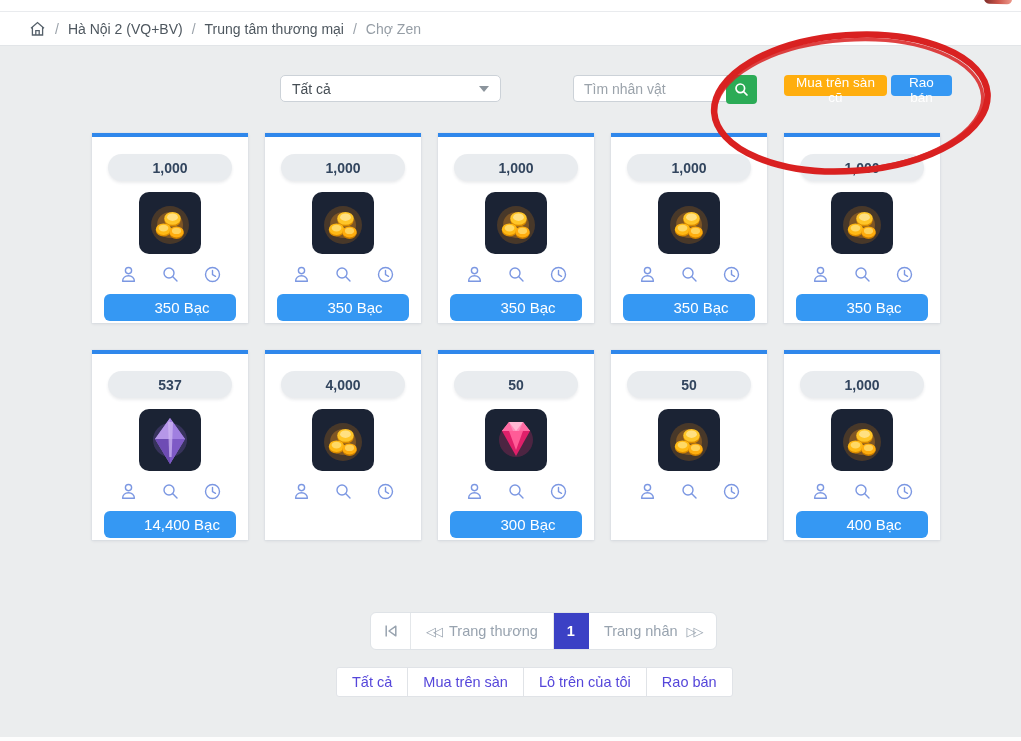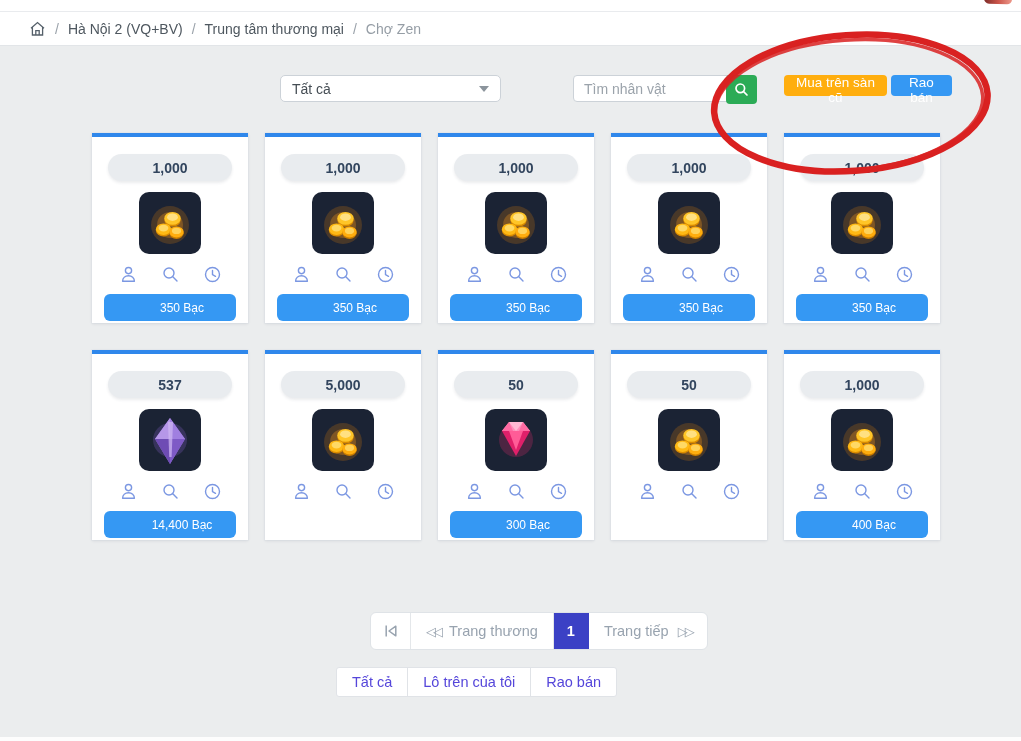--- a/index.html
+++ b/index.html
@@ -77,21 +77,21 @@
   }
   .item-tile {
     margin-top:11px; width:62px; height:62px; border-radius:10px;
     background:#1b2334; cursor:pointer; overflow:hidden;
   }
   .item-tile svg { display:block; }
   .icon-row { margin-top:11px; display:flex; gap:23px; align-items:center; }
   .icon-row .ic { cursor:pointer; display:flex; }
   .price-btn {
     margin-top:10px; width:132px; height:27px; border:none; border-radius:6px;
-    background:#3598f3; color:#fff; font-size:12px; cursor:pointer;
+    background:#3598f3; color:#fff; font-size:15px; cursor:pointer;
     font-family:"Liberation Sans","DejaVu Sans",sans-serif;
     padding-left:24px;
   }
   
   .pagination {
     position:absolute; left:370px; top:612px; height:38px;
     display:flex; background:#fff; border:1px solid #dfe3e7; border-radius:6px;
     overflow:hidden; align-items:stretch;
   }
   .page-cell {
@@ -395,21 +395,21 @@
         <svg width="19" height="19" viewBox="0 0 19 19" fill="none" stroke="#7b97e2" stroke-width="1.4" stroke-linecap="round">
           <circle cx="9.5" cy="9.5" r="7"></circle>
             <path d="M9.5 5.5 v4.2 l3 1.6"></path>
         </svg>
       </span>
     </div>
     <button class="price-btn">14,400 Bạc</button>
   </div>
 
   <div class="card">
-    <div class="qty-pill">5,000</div>
+    <div class="qty-pill">4,000</div>
     <div class="item-tile">
   <svg width="62" height="62" viewBox="0 0 62 62">
     <circle cx="31" cy="33" r="19" fill="#ff8c00" opacity="0.20"></circle>
     <circle cx="31" cy="33" r="13" fill="#ff9d1a" opacity="0.30"></circle>
     <ellipse cx="33.5" cy="28" rx="8.2" ry="6.6" fill="#d98a00"></ellipse>
     <ellipse cx="33.5" cy="26.4" rx="8.2" ry="6.4" fill="#ffc527"></ellipse>
     <ellipse cx="33.5" cy="25.2" rx="5.4" ry="3.7" fill="#ffe082"></ellipse>
     <ellipse cx="24.5" cy="38.6" rx="7.6" ry="6" fill="#d98a00"></ellipse>
     <ellipse cx="24.5" cy="37.2" rx="7.6" ry="5.8" fill="#ffb914"></ellipse>
     <ellipse cx="24.5" cy="36.1" rx="4.9" ry="3.3" fill="#ffd965"></ellipse>
@@ -562,27 +562,28 @@
       <path d="M3.2 1.5 v11"></path>
         <path d="M12.8 2.2 6 7 l6.8 4.8 z"></path>
     </svg>
   </div>
   <div class="page-cell">
     <span class="dbl">◁◁</span>
     <span>Trang thương</span>
   </div>
   <div class="page-cell active">1</div>
   <div class="page-cell">
-    <span>Trang tiếp</span>
+    <span>Trang nhân</span>
     <span class="dbl-r">▷▷</span>
   </div>
 </div>
 
 <div class="footer-tabs">
   <div class="ftab">Tất cả</div>
+  <div class="ftab">Mua trên sàn</div>
   <div class="ftab">Lô trên của tôi</div>
   <div class="ftab">Rao bán</div>
 </div>
 
 <div class="bottom-white"></div>
 
 <svg class="red-ellipse" width="302" height="156" viewBox="0 0 302 156">
   <g transform="rotate(-4 151 78)" stroke="#d92121" fill="none" stroke-linecap="round">
     <ellipse cx="151" cy="76" rx="137" ry="68" stroke-width="6.5"></ellipse>
     <ellipse cx="149" cy="78" rx="134" ry="65" stroke-width="3.5" opacity="0.85"></ellipse>

